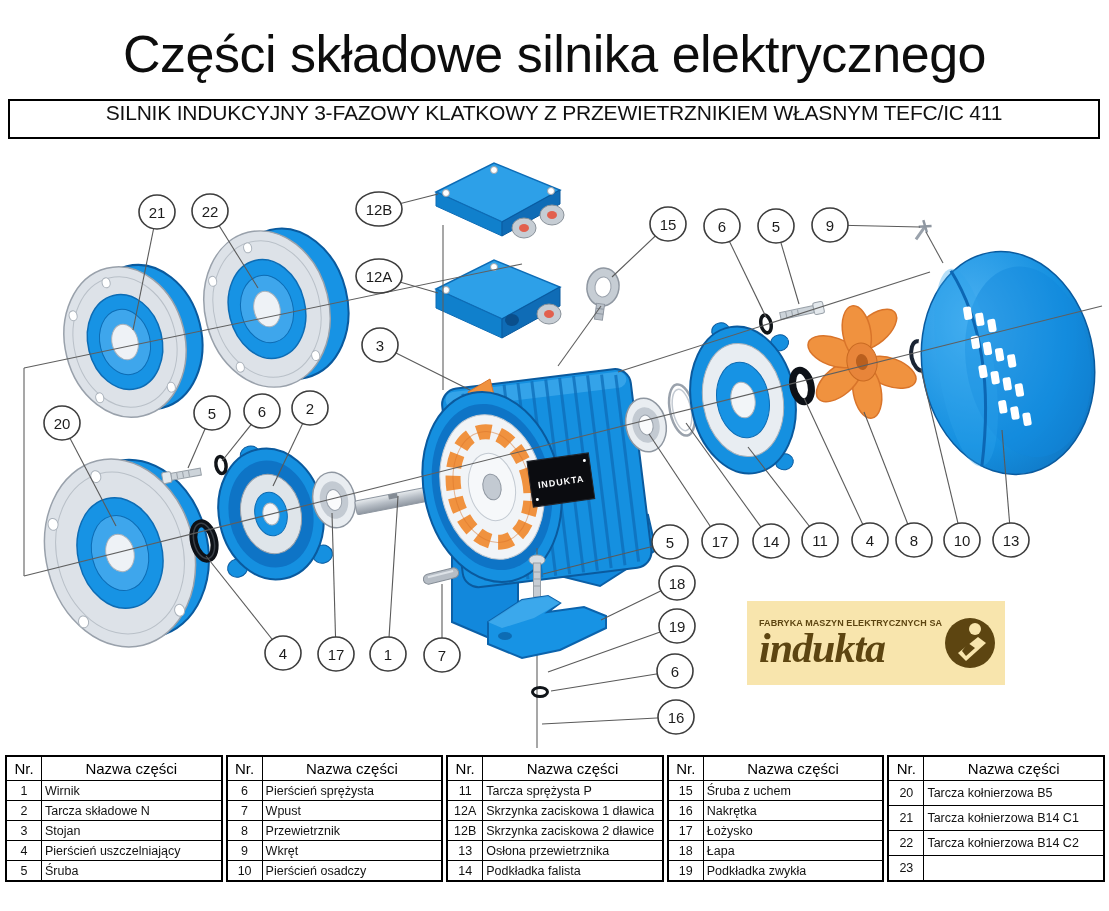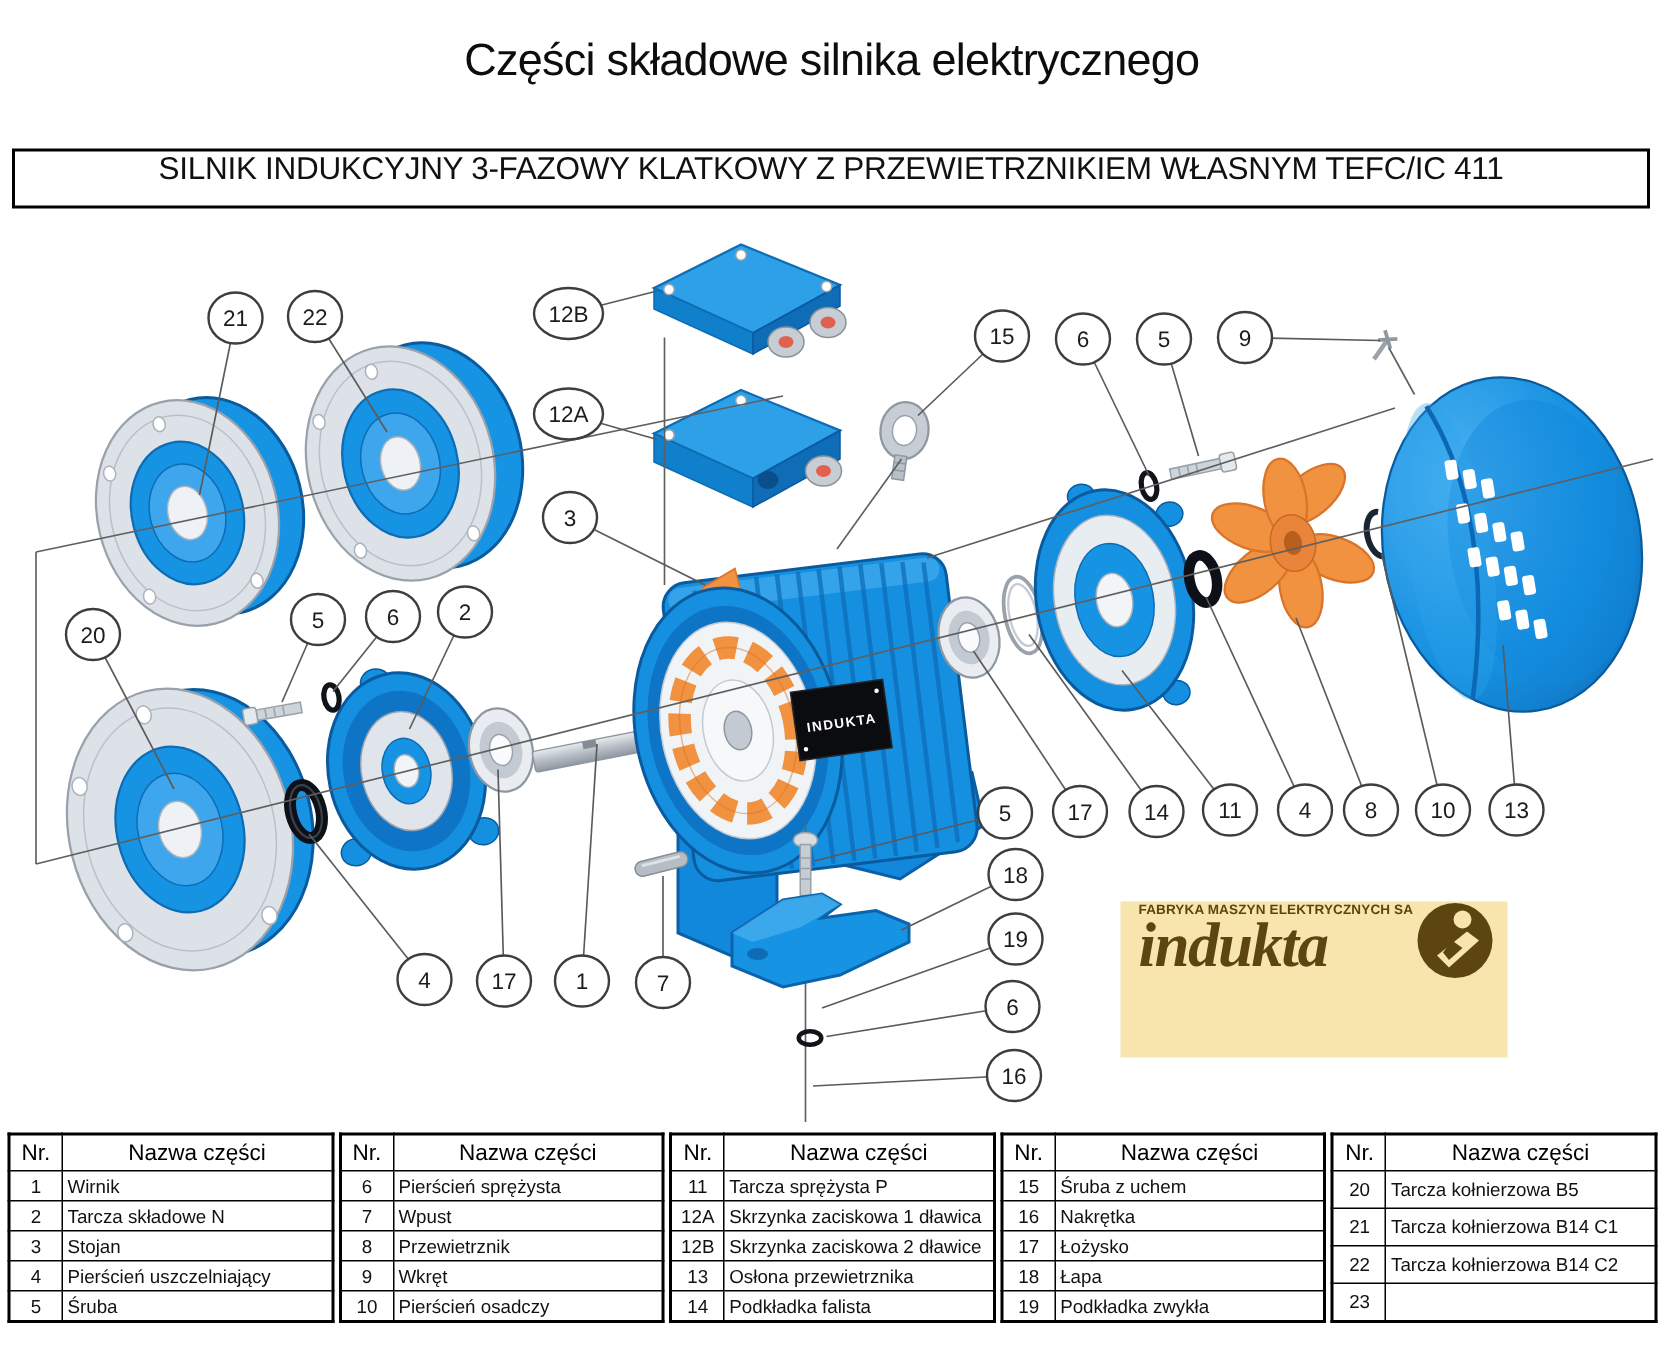--- a/index.html
+++ b/index.html
@@ -5,33 +5,33 @@
   :root{
     --blue:#1590e0; --blue-dark:#0a5a9e; --blue-mid:#0d6cb4; --blue-light:#4fb3f0;
     --orange:#f0923f; --orange-dark:#d9742a;
     --logo-bg:#f8e5ad; --logo-fg:#5d4511;
     --line:#5f5f5f;
   }
   html,body{margin:0;padding:0;background:#fff;}
   .page{position:relative;width:1109px;height:911px;background:#fff;overflow:hidden;
         font-family:"Liberation Sans",sans-serif;}
   .page-title{position:absolute;top:24px;left:0;width:100%;text-align:center;
-        font-size:30px;font-weight:400;color:#0d0d0d;letter-spacing:-.5px;}
+        font-size:52px;font-weight:400;color:#0d0d0d;letter-spacing:-.5px;}
   .subtitle-box{position:absolute;top:99px;left:8px;right:9px;height:36px;
         border:2px solid #000;display:flex;align-items:flex-start;justify-content:center;}
   .subtitle-box span{font-size:21px;color:#111;letter-spacing:-.2px;white-space:nowrap;}
   svg.diagram{position:absolute;left:0;top:0;width:1109px;height:911px;}
   .leader{stroke:#5a5a5a;stroke-width:1.1;fill:none;}
   .cline{stroke:var(--line);stroke-width:1.1;fill:none;}
   .callout-circle{fill:#fff;stroke:#3d3d3d;stroke-width:1.6;}
   .callout-text{font:15px "Liberation Sans",sans-serif;fill:#1c1c1c;text-anchor:middle;}
   .nameplate-text{font:bold 9px "Liberation Sans",sans-serif;fill:#fff;text-anchor:middle;letter-spacing:1px;}
   
-  .logo{position:absolute;left:747px;top:601px;width:258px;height:104px;background:var(--logo-bg);
-        display:flex;}
+  .logo{position:absolute;left:747px;top:601px;width:258px;height:84px;background:var(--logo-bg);
+        display:flex;align-items:center;}
   .logo-textcol{flex:1;padding-left:12px;overflow:hidden;}
   .logo-line1{font-size:9px;font-weight:bold;color:var(--logo-fg);white-space:nowrap;letter-spacing:.1px;}
   .logo-line2{font-family:"Liberation Serif",serif;font-style:italic;font-weight:bold;font-size:42px;
         line-height:.95;color:var(--logo-fg);margin-top:1px;letter-spacing:-1px;}
   .logo-mark{width:52px;height:52px;margin-right:9px;flex:none;}
   
   .parts-table{position:absolute;left:5px;right:4px;top:755px;display:flex;gap:3px;}
   table.pgroup{flex:1;border-collapse:collapse;border:2px solid #000;table-layout:fixed;}
   table.pgroup th{border:1.5px solid #000;font-size:15px;font-weight:400;height:21px;
         text-align:center;white-space:nowrap;overflow:hidden;}

